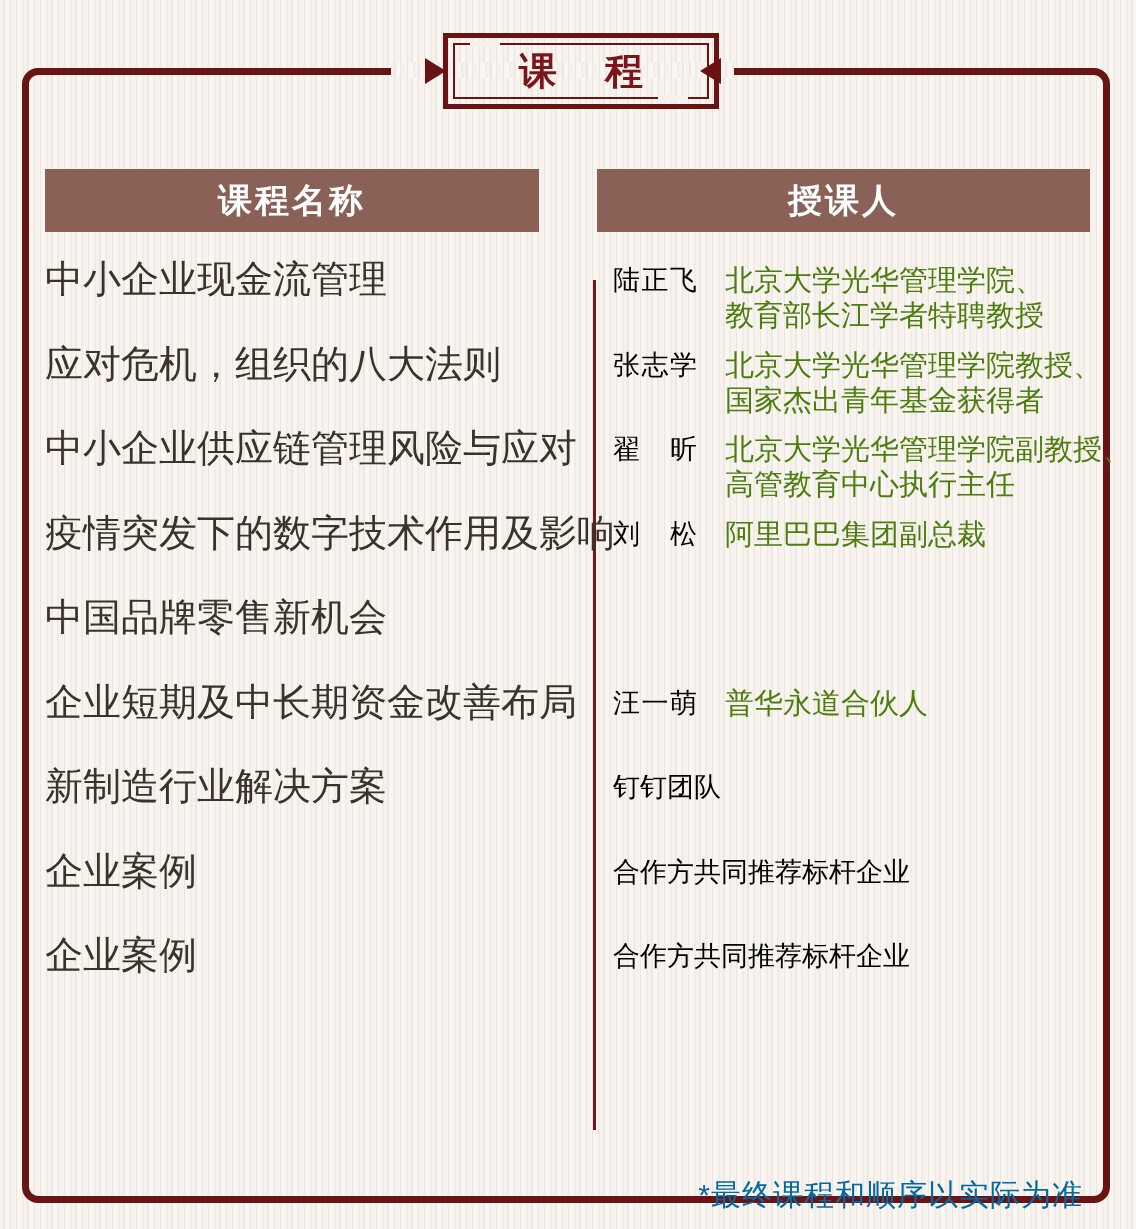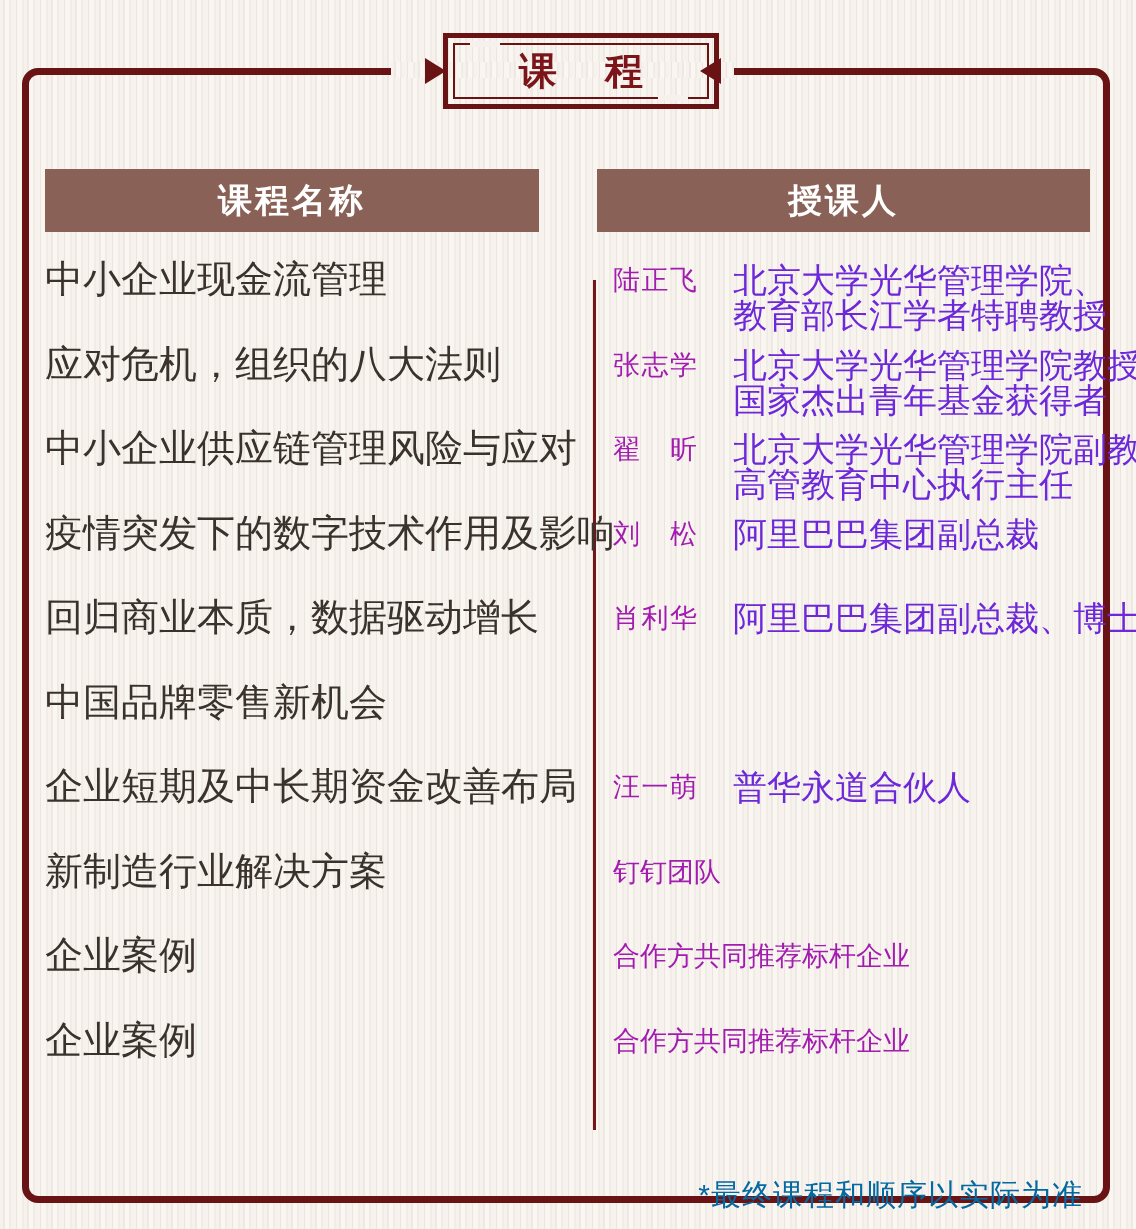--- a/index.html
+++ b/index.html
@@ -75,27 +75,27 @@
   .rows{position:absolute;left:45px;top:258px;width:1050px;}
   .row{height:84.5px;display:flex;align-items:flex-start;}
   .course{
     width:548px;flex:none;
     font-size:38px;line-height:42px;font-weight:500;
     color:#3a322c;white-space:nowrap;
   }
   .people{display:flex;align-items:flex-start;padding-top:5px;margin-left:20px;}
   .iname{
     flex:none;width:84px;
-    font-size:27px;line-height:35px;color:#a21caf;
+    font-size:27px;line-height:35px;color:#000000;
     text-align:justify;text-align-last:justify;
   }
   .iname.wide{width:auto;text-align:center;text-align-last:auto;white-space:nowrap;}
   .idesc{
-    margin-left:36px;
-    font-size:34px;line-height:35px;color:#6d28d9;
+    margin-left:28px;
+    font-size:29px;line-height:35px;color:#4d7c0f;
     white-space:pre;
   }
   .footnote{
     position:absolute;right:53px;top:1161px;
     font-size:30px;color:#0369a1;letter-spacing:1px;margin-top:14px;
   }
 </style>
 </head>
 <body>
 
@@ -151,27 +151,20 @@
   </div>
 
   <div class="row">
     <div class="course">疫情突发下的数字技术作用及影响</div>
     <div class="people">
       <div class="iname">刘松</div>
       <div class="idesc">阿里巴巴集团副总裁</div>
     </div>
   </div>
 
-  <div class="row">
-    <div class="course">回归商业本质，数据驱动增长</div>
-    <div class="people">
-      <div class="iname">肖利华</div>
-      <div class="idesc">阿里巴巴集团副总裁、博士</div>
-    </div>
-  </div>
 
   <div class="row">
     <div class="course">中国品牌零售新机会</div>
   </div>
 
 
   <div class="row">
     <div class="course">企业短期及中长期资金改善布局</div>
     <div class="people">
       <div class="iname">汪一萌</div>

